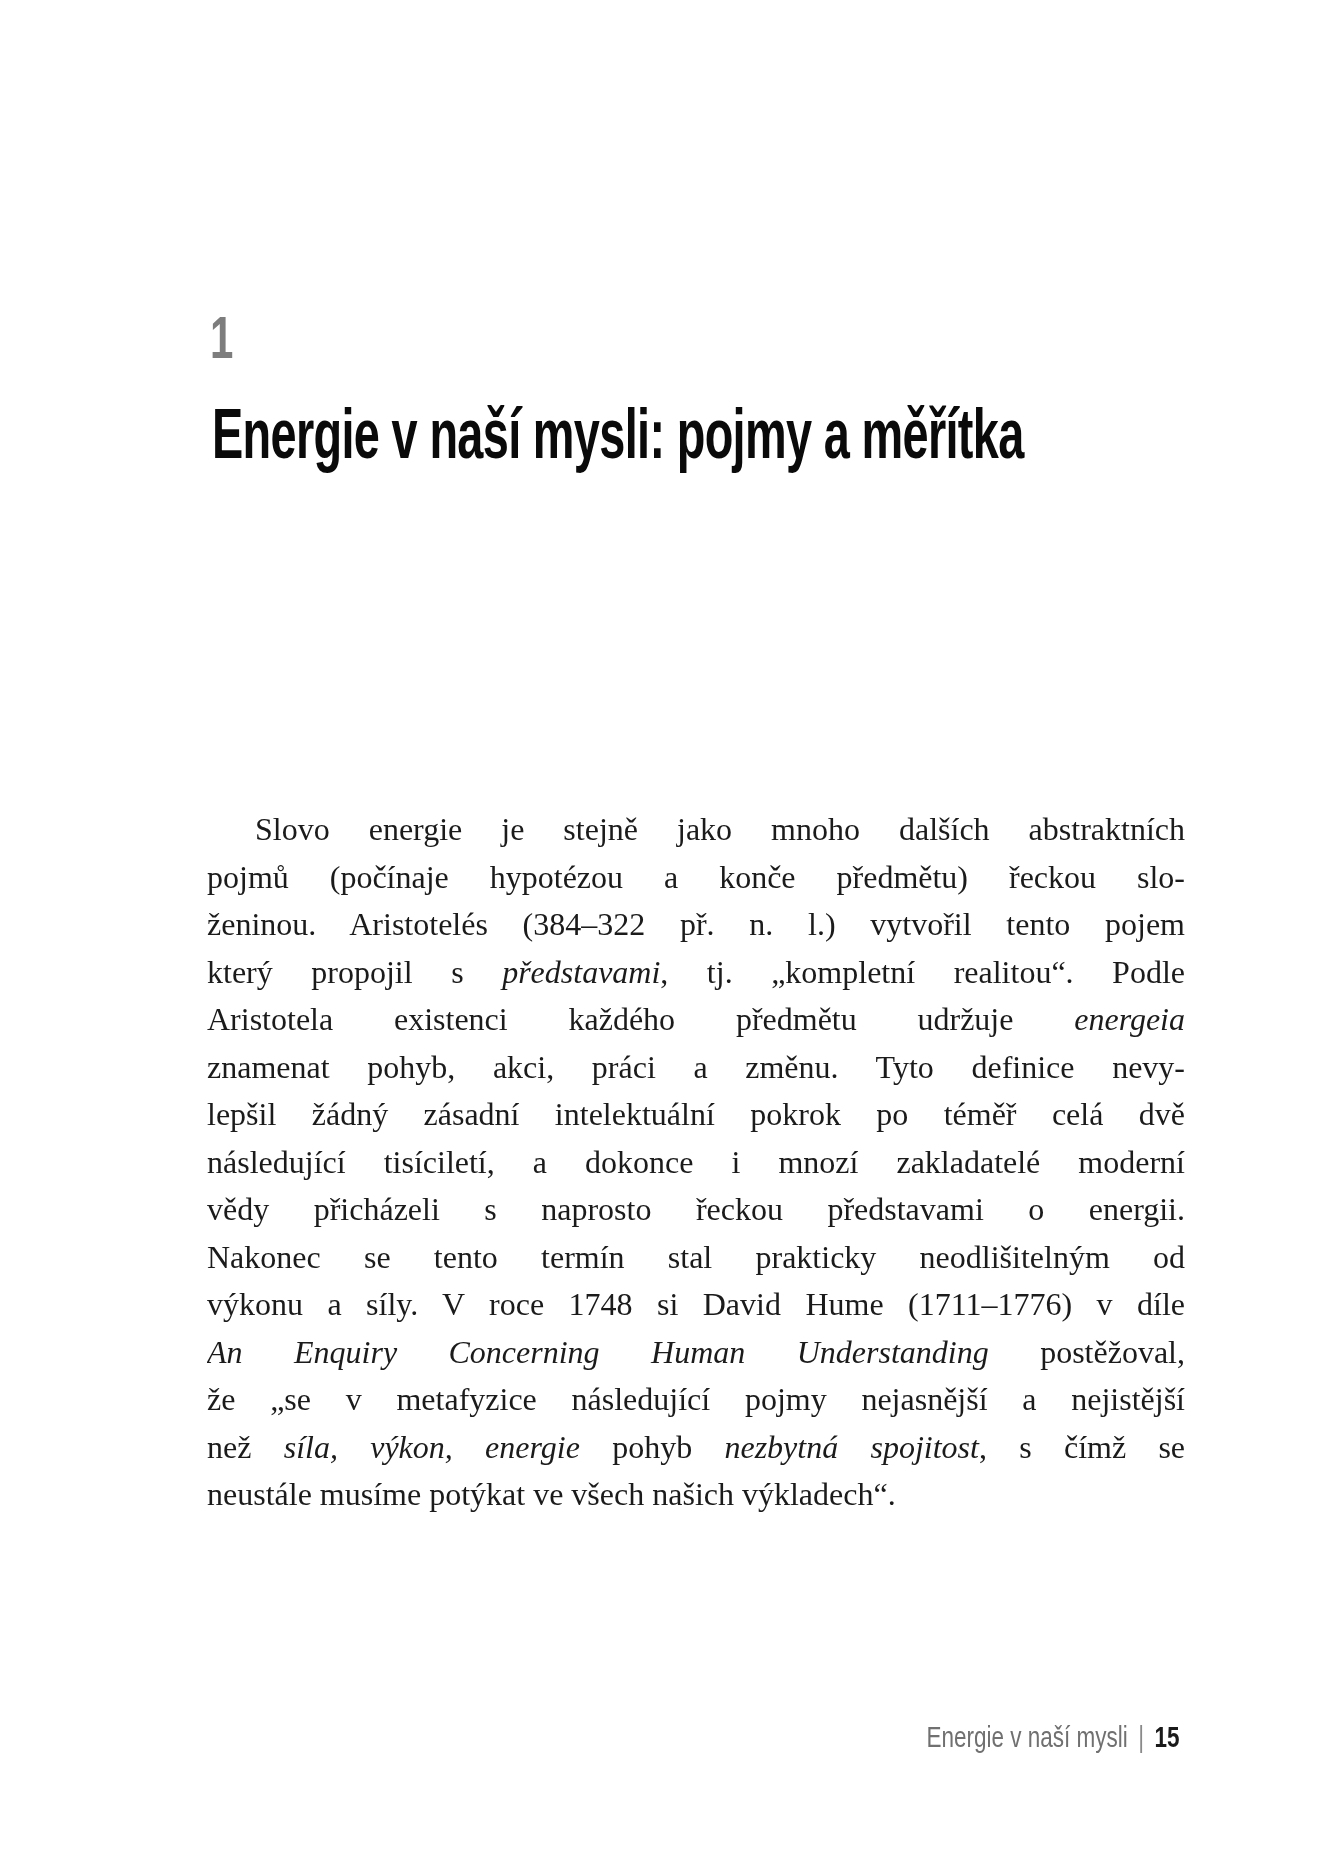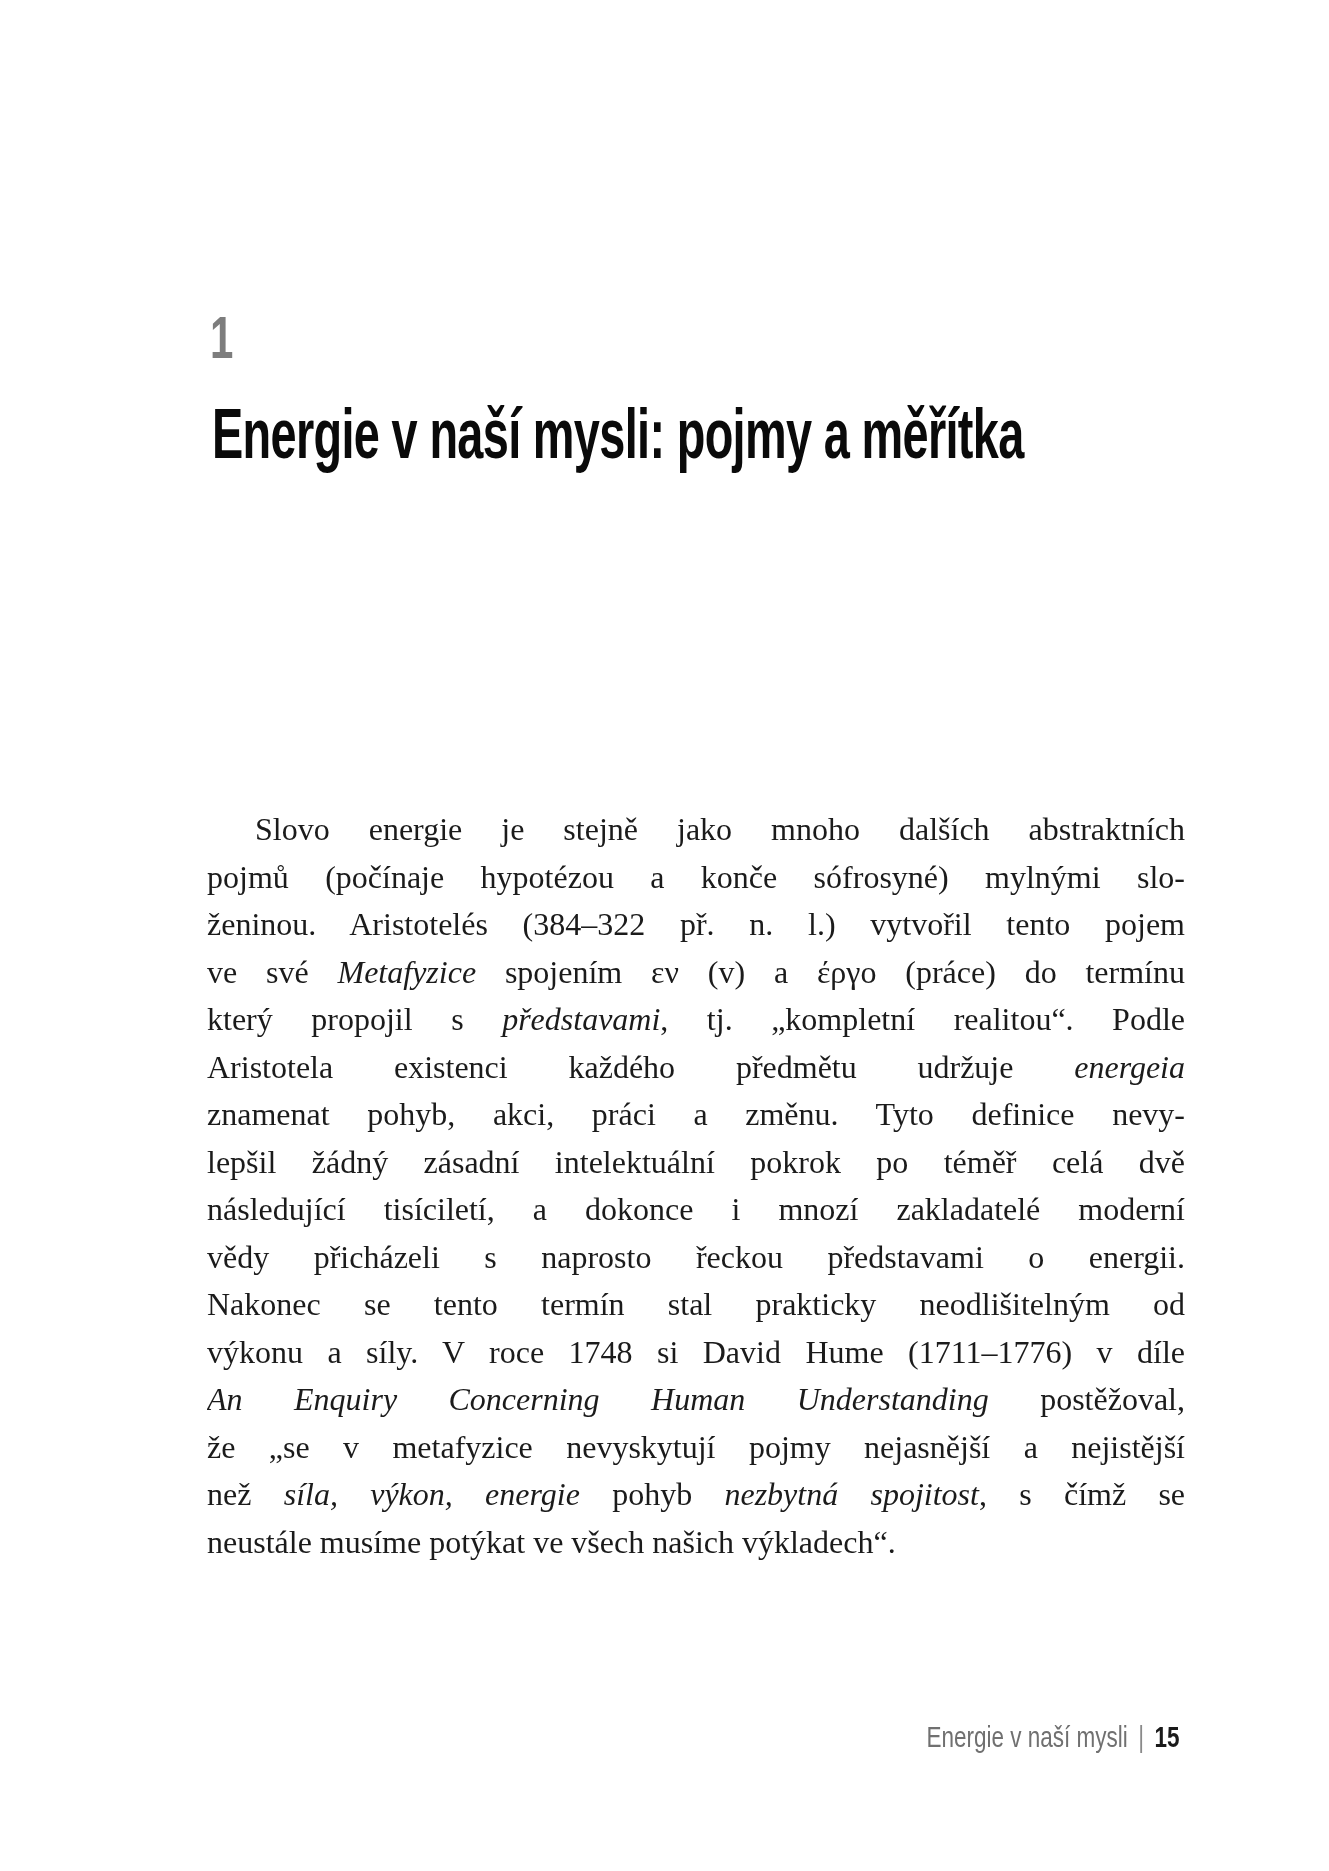--- a/index.html
+++ b/index.html
@@ -78,33 +78,32 @@
 <body>
 
 <div class="page" style="background: rgb(255, 255, 255);">
 
   <div class="chapter-number" style="color: rgb(125, 125, 125);">1</div>
 
   <h1 class="chapter-title" style="color: rgb(10, 10, 10);">Energie v naší mysli: pojmy a měřítka</h1>
 
   <div class="body-text" id="body-lines" style="color: rgb(27, 27, 27);">
       <div class="line first"><span>Slovo energie je stejně jako mnoho dalších abstraktních</span></div>
-      <div class="line"><span>pojmů (počínaje hypotézou a konče sófrosyné) mylnými slo-</span></div>
+      <div class="line"><span>pojmů (počínaje hypotézou a konče předmětu) řeckou slo-</span></div>
       <div class="line"><span>ženinou. Aristotelés (384–322 př. n. l.) vytvořil tento pojem</span></div>
-      <div class="line"><span>ve své </span><em>Metafyzice</em><span> spojením εν (v) a έργο (práce) do termínu</span></div>
       <div class="line"><span>který propojil s </span><em>představami</em><span>, tj. „kompletní realitou“. Podle</span></div>
       <div class="line"><span>Aristotela existenci každého předmětu udržuje </span><em>energeia</em></div>
       <div class="line"><span>znamenat pohyb, akci, práci a změnu. Tyto definice nevy-</span></div>
       <div class="line"><span>lepšil žádný zásadní intelektuální pokrok po téměř celá dvě</span></div>
       <div class="line"><span>následující tisíciletí, a dokonce i mnozí zakladatelé moderní</span></div>
       <div class="line"><span>vědy přicházeli s naprosto řeckou představami o energii.</span></div>
       <div class="line"><span>Nakonec se tento termín stal prakticky neodlišitelným od</span></div>
       <div class="line"><span>výkonu a síly. V roce 1748 si David Hume (1711–1776) v díle</span></div>
       <div class="line"><em>An Enquiry Concerning Human Understanding</em><span> postěžoval,</span></div>
-      <div class="line"><span>že „se v metafyzice nevyskytují pojmy nejasnější a nejistější</span></div>
+      <div class="line"><span>že „se v metafyzice následující pojmy nejasnější a nejistější</span></div>
       <div class="line"><span>než </span><em>síla, výkon, energie</em><span> pohyb </span><em>nezbytná spojitost</em><span>, s čímž se</span></div>
       <div class="line last"><span>neustále musíme potýkat ve všech našich výkladech“.</span></div>
     </div>
 
   <div class="page-footer">
     <span class="footer-label" style="color: rgb(112, 112, 112);">Energie v naší mysli</span><span class="footer-sep">|</span><span class="footer-page" style="color: rgb(26, 26, 26);">15</span>
   </div>
 
 </div>
 

